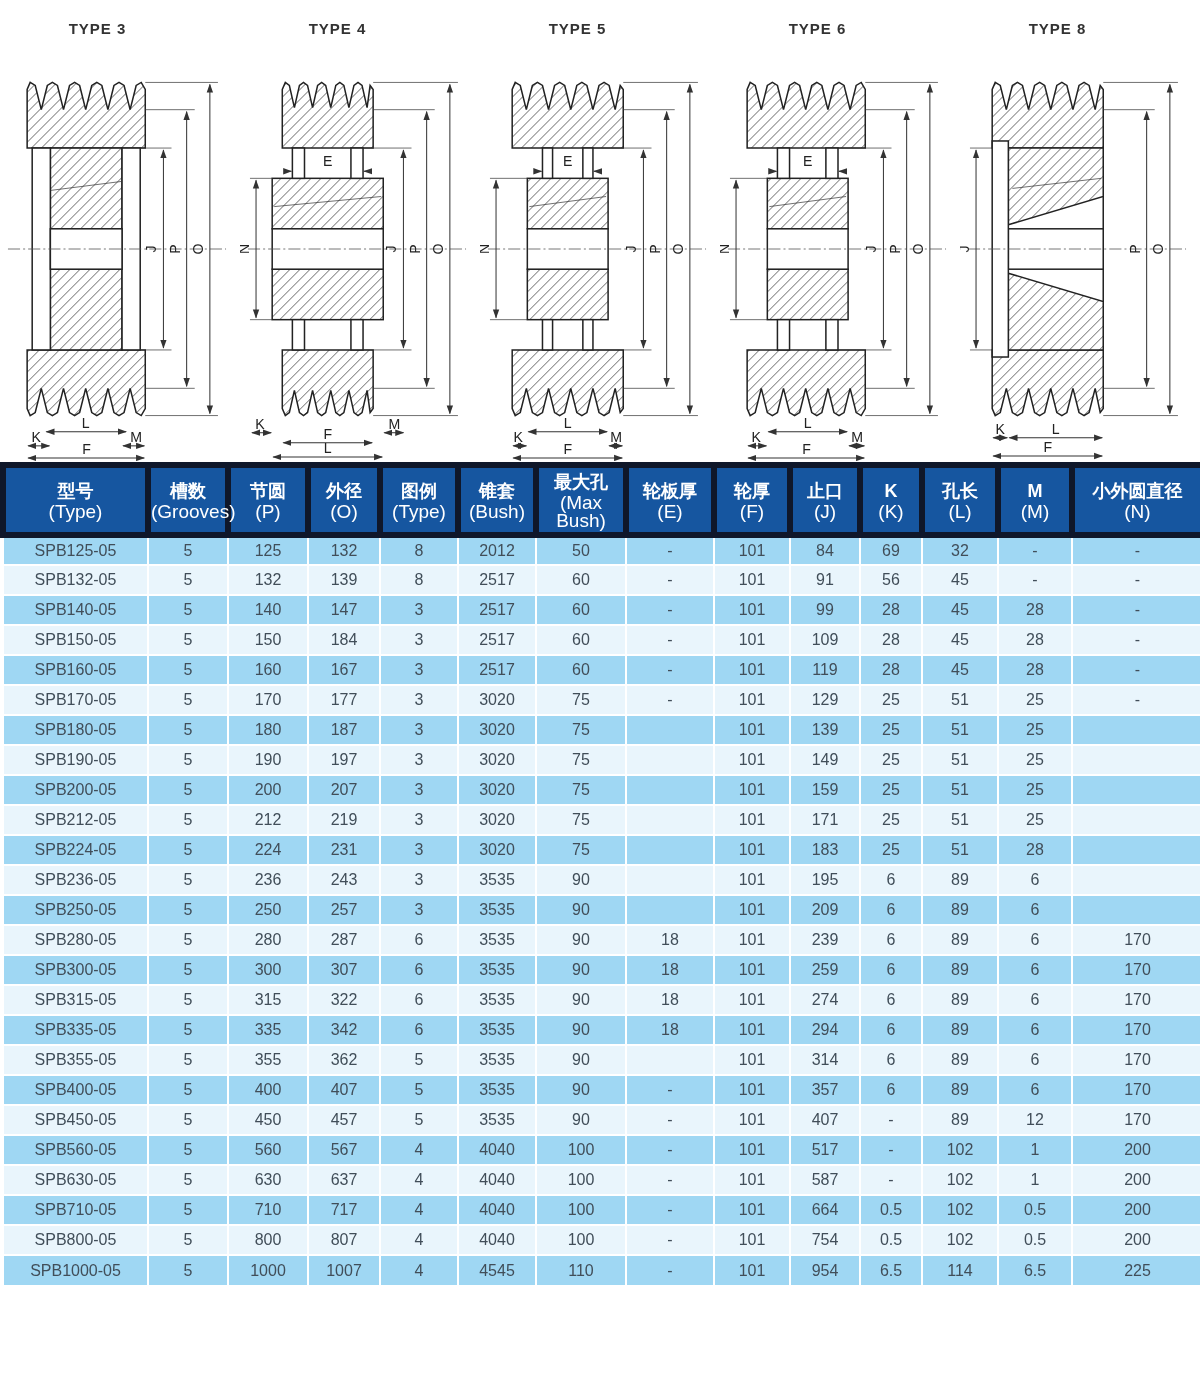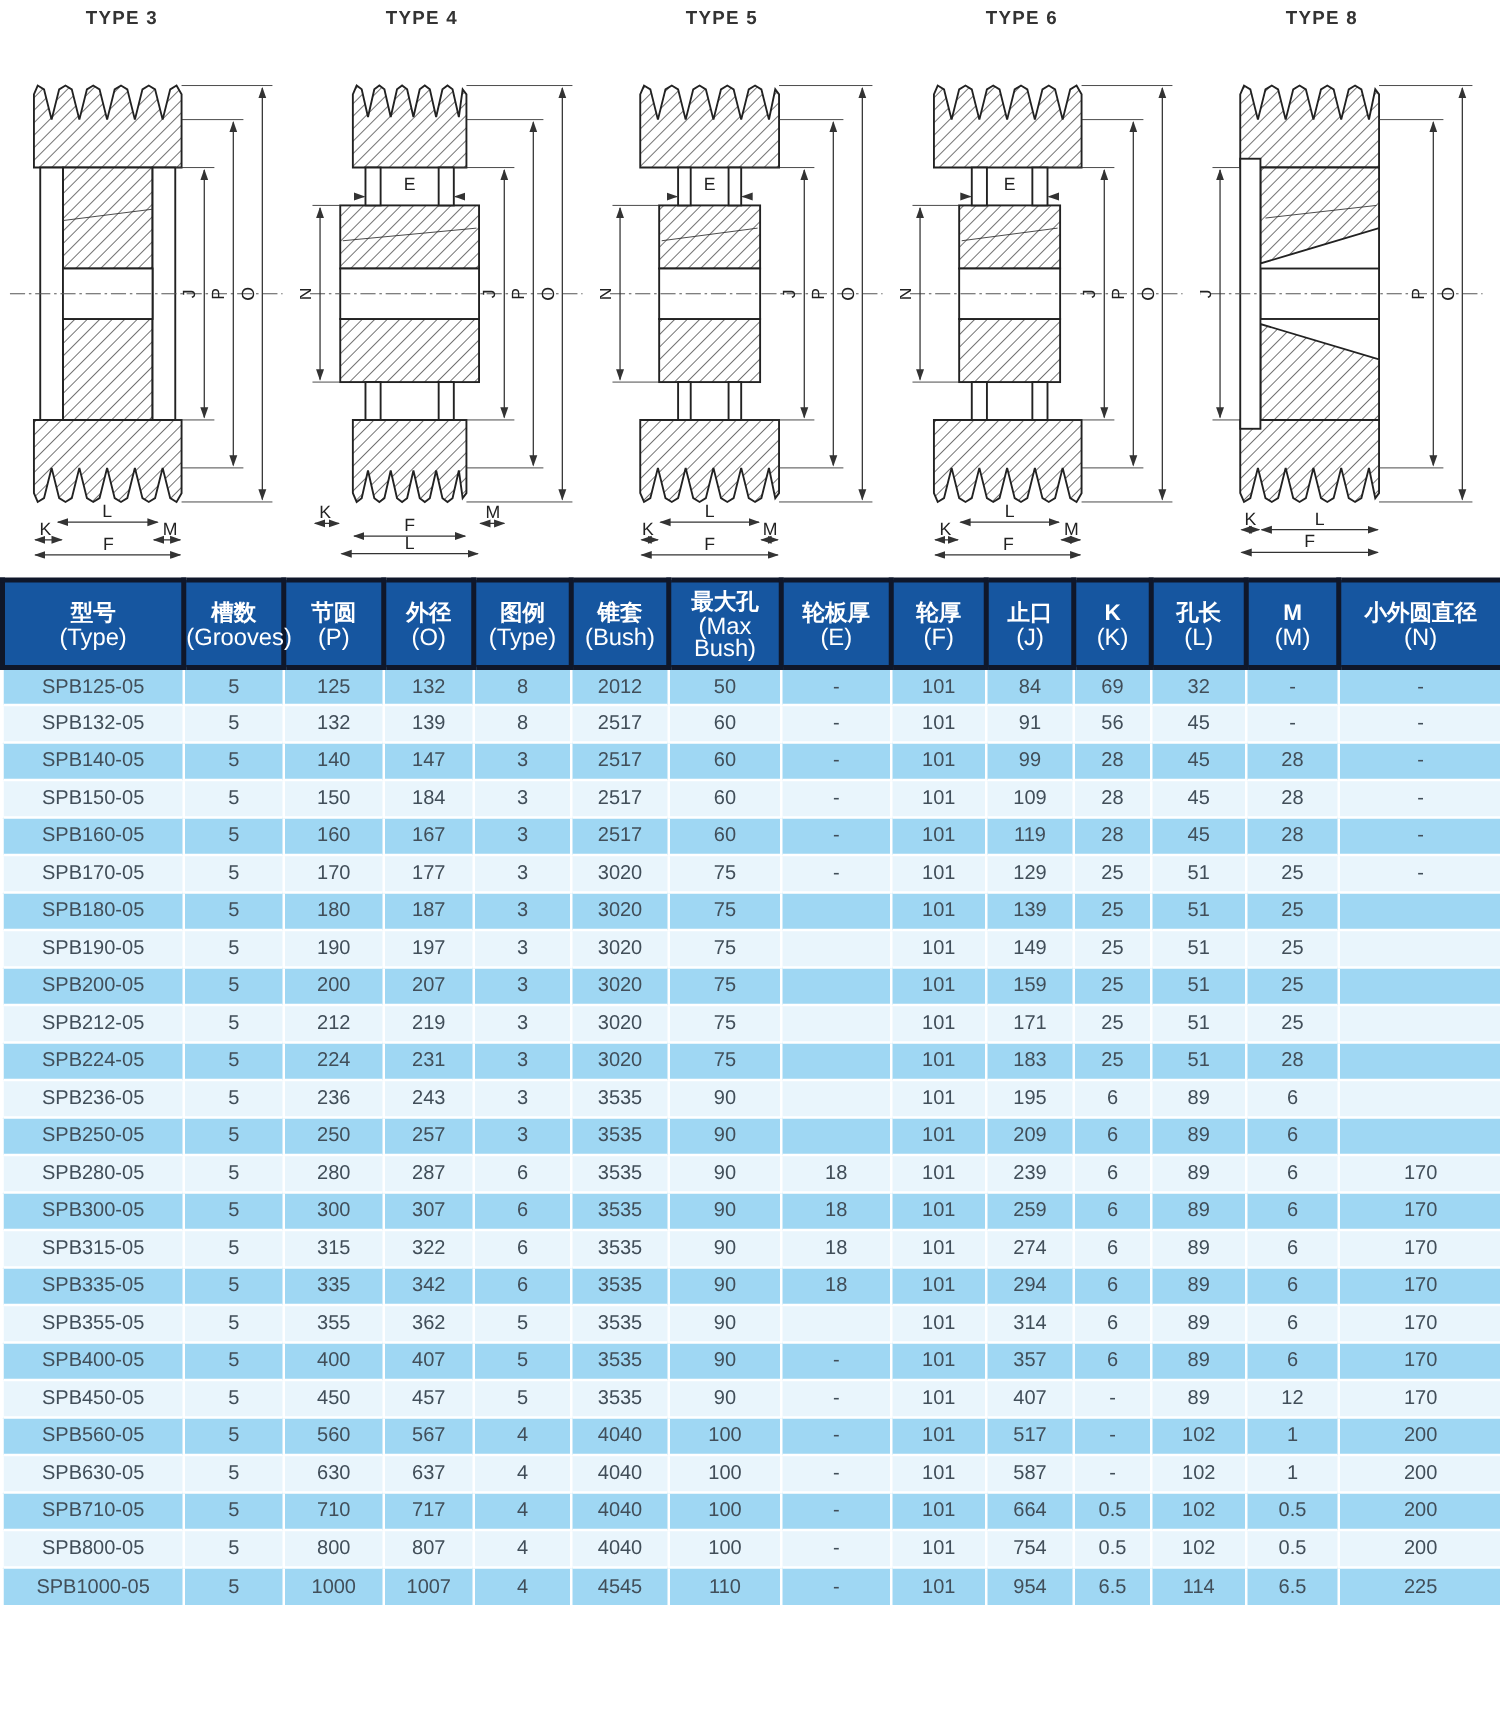--- a/index.html
+++ b/index.html
@@ -6,30 +6,30 @@
     --header-bg:#1656a0;
     --row-alt:#9fd7f3;
     --row-base:#e9f5fc;
     --cell-text:#414e59;
   }
   *{box-sizing:border-box;}
   body{margin:0;width:1200px;background:#fff;font-family:"Liberation Sans",sans-serif;}
   .sheet{width:1200px;height:1379px;background:#fff;}
   .diagrams{display:flex;height:462px;padding-top:6px;}
   .diagram{width:240px;display:flex;flex-direction:column;align-items:flex-start;}
-  .diagram-title{width:195px;text-align:center;font-weight:bold;font-size:15px;color:#333;letter-spacing:1px;}
+  .diagram-title{width:195px;text-align:center;font-weight:bold;font-size:15px;color:#333;margin-top:14px;letter-spacing:1px;}
   svg.pulley{width:236px;height:424px;}
   .dt{font-family:"Liberation Sans",sans-serif;font-size:14px;fill:#222;}
   .dl{stroke:#333;stroke-width:1;fill:none;}
   .xl{stroke:#333;stroke-width:0.7;}
   .cl{stroke:#555;stroke-width:0.8;stroke-dasharray:12 3 2 3;}
   .ol{fill:#fff;stroke:#222;stroke-width:1.5;}
   .ht{stroke:#222;stroke-width:1.5;}
   table.spec{border-collapse:collapse;width:1200px;table-layout:fixed;margin-top:0;}
-  table.spec th{background:var(--header-bg);color:#fff;border:4px solid #0f172a;height:70px;vertical-align:middle;padding:2px 0;}
+  table.spec th{background:var(--header-bg);color:#fff;border:6px solid #0f172a;height:70px;vertical-align:middle;padding:2px 0;}
   table.spec th .zh{font-size:18px;font-weight:bold;line-height:24px;}
   table.spec th .en{font-size:19px;font-weight:normal;line-height:18px;}
   table.spec td{text-align:center;font-size:16px;color:var(--cell-text);height:30px;padding:0;border-left:2px solid #fff;border-right:2px solid #fff;border-top:2px solid #fff;}
   table.spec tbody tr:nth-child(odd){background:var(--row-alt);}
   table.spec tbody tr:nth-child(even){background:var(--row-base);}
 </style>
 </head>
 <body>
 
 <div class="sheet">

